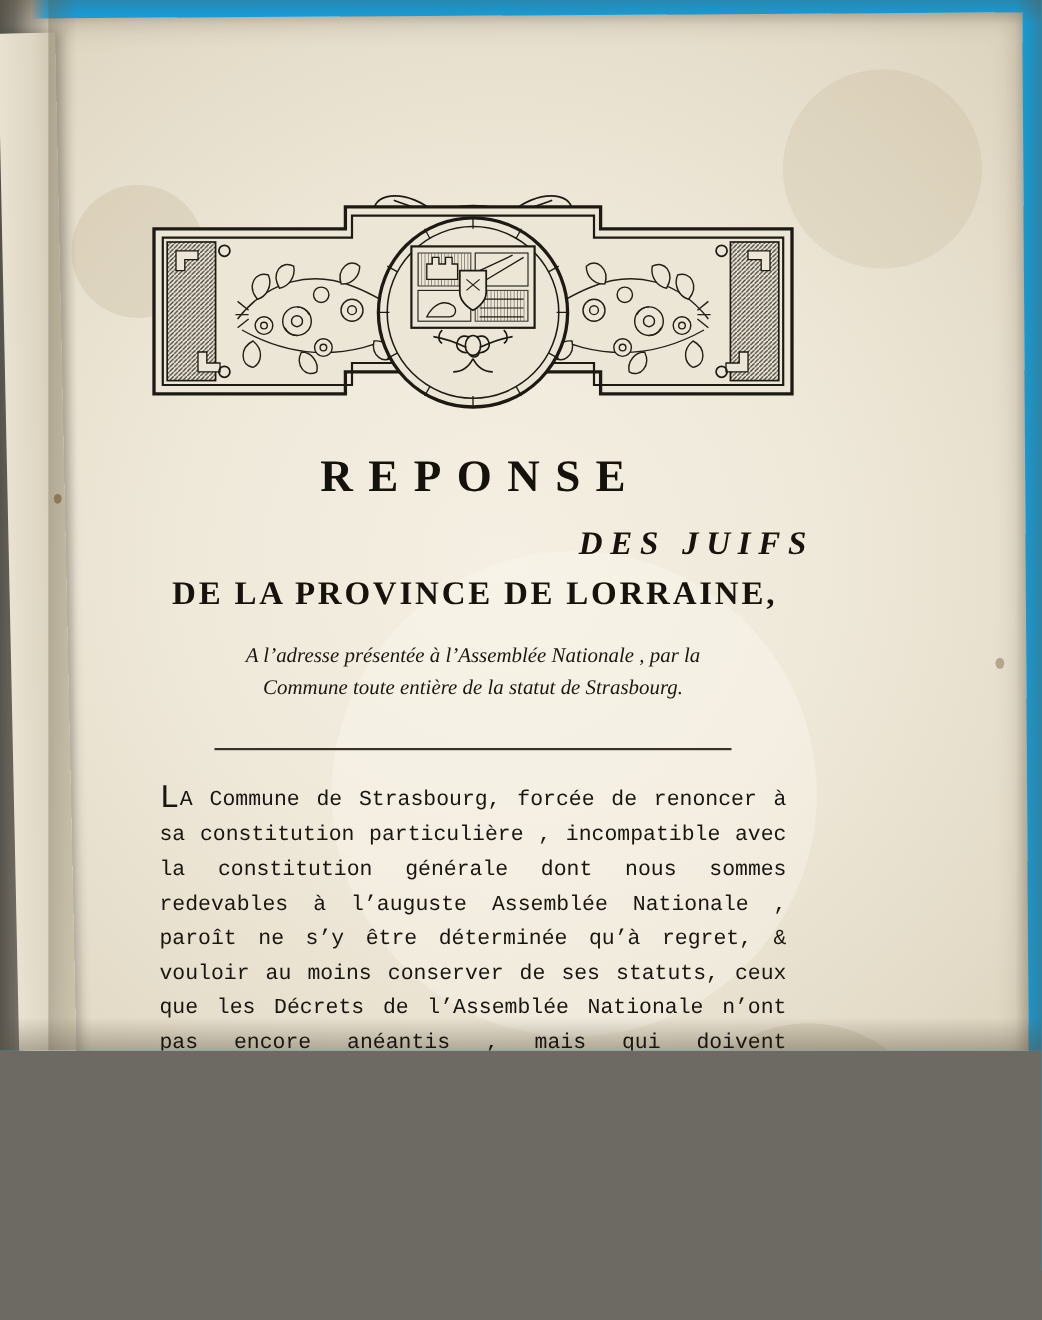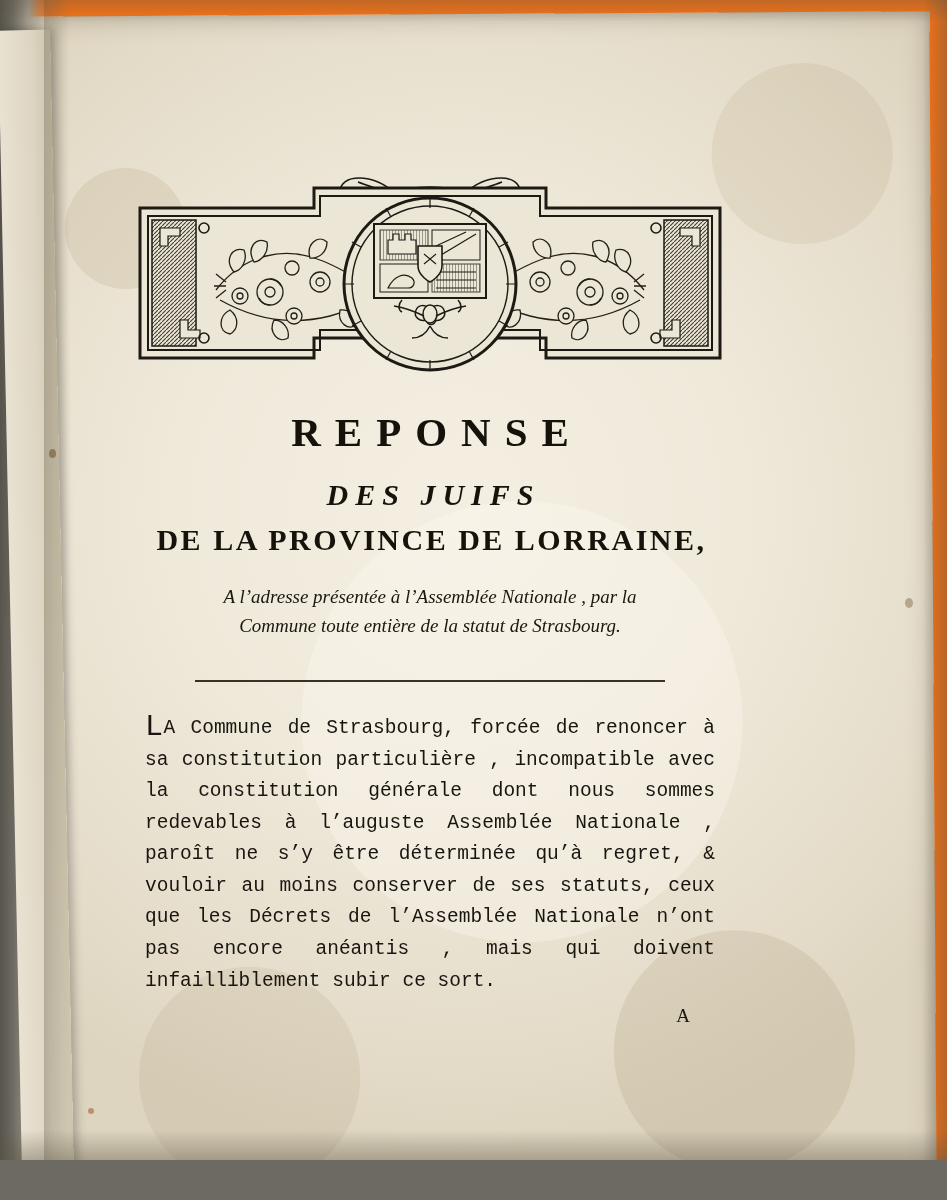--- a/index.html
+++ b/index.html
@@ -11,22 +11,22 @@
     height: 1200px;
     overflow: hidden;
     background: #6d6a63;
     font-family: "Liberation Serif", serif;
   }
 
   
   #page {
     position: relative;
     width: 947px;
-    height: 1160px;
-    background: #f97316;
+    height: 955px;
+    background: #0ea5e9;
     overflow: hidden;
   }
 
   .paper {
     position: absolute;
     left: 18px;
     top: 14px;
     width: 915px;
     height: 1180px;
     background:
@@ -119,20 +119,21 @@
     color: #15110b;
   }
   .title-sub1 {
     font-family: "Liberation Serif", serif;
     font-style: italic;
     font-size: 30px;
     letter-spacing: 7px;
     margin: 22px 0 0 0;
     text-indent: 7px;
     color: #17130c;
+    text-align: right;
   }
   .title-sub2 {
     font-family: "Liberation Serif", serif;
     font-size: 30px;
     letter-spacing: 2.5px;
     margin: 11px 0 0 0;
     text-indent: 3px;
     color: #17130c;
   }
   .subtitle-italic {

